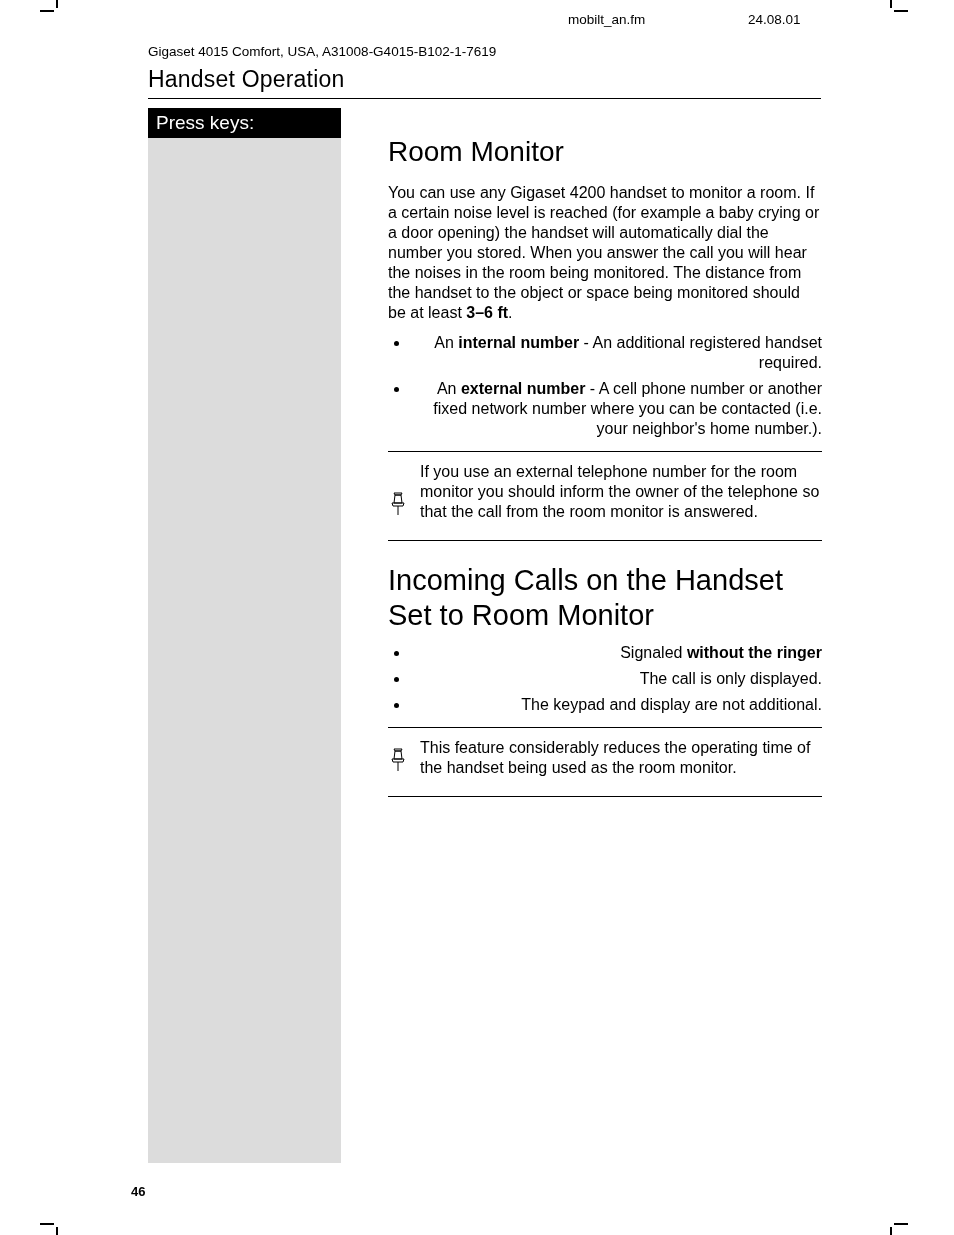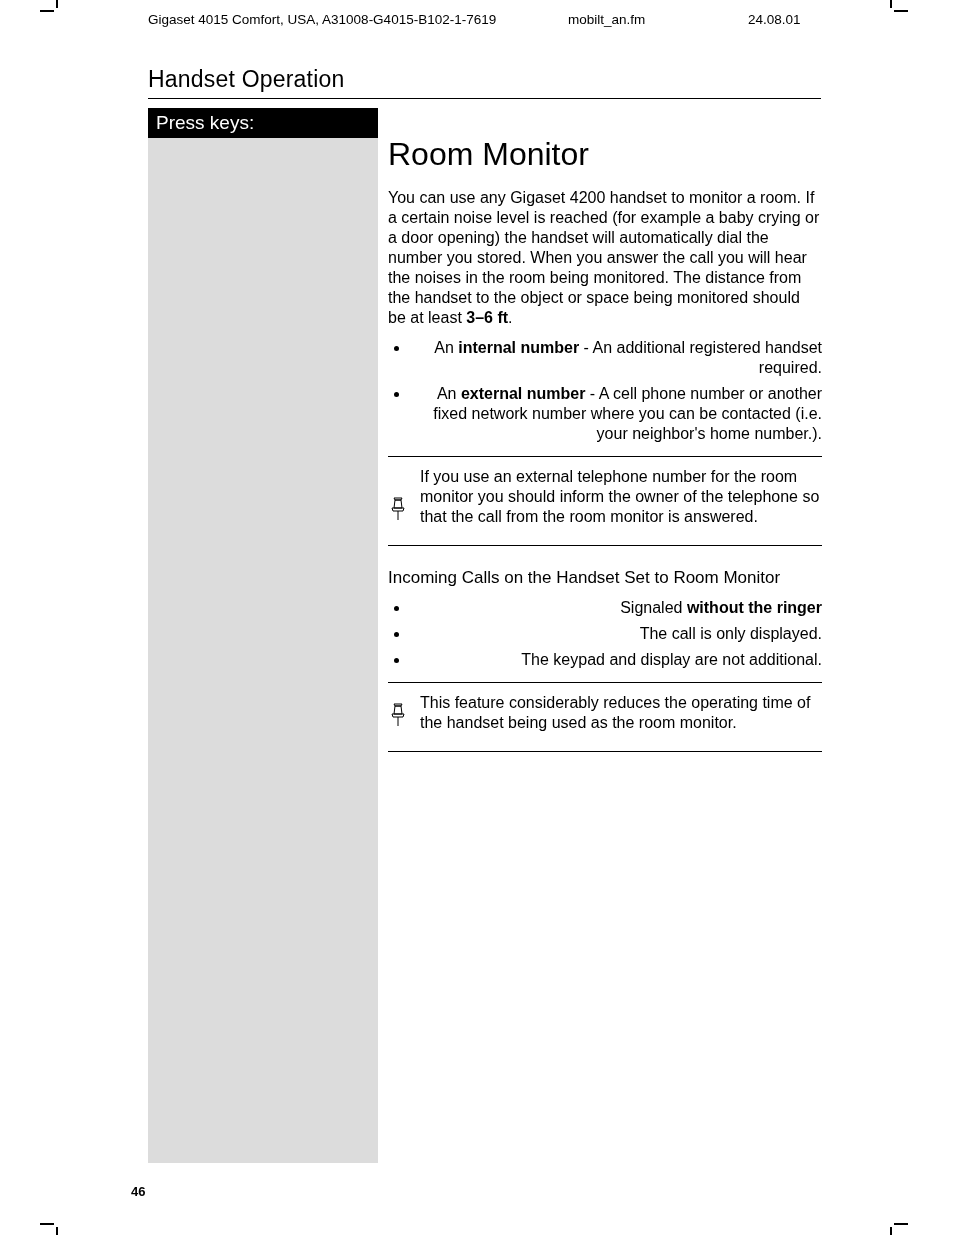--- a/index.html
+++ b/index.html
@@ -37,21 +37,21 @@
 
   .header-line {
     position: absolute;
     top: 12px;
     left: 148px;
     right: 120px;
     display: flex;
     font-size: 13.5px;
     color: #000;
   }
-  .header-line .h-left { flex: 0 0 auto; }
+  .header-line .h-left { flex: 0 0 auto; margin-top: 32px; }
   .header-line .h-mid  { position:absolute; left:420px; }
   .header-line .h-right{ position:absolute; left:600px; }
 
   .section-title {
     position: absolute;
     top: 66px;
     left: 148px;
     font-family: "Arial Narrow", Arial, sans-serif;
     font-stretch: condensed;
     font-size: 23px;
@@ -63,21 +63,21 @@
     left: 148px;
     width: 673px;
     height: 1px;
     background: #000;
   }
 
   .sidebar {
     position: absolute;
     top: 108px;
     left: 148px;
-    width: 230px;
+    width: 193px;
     height: 1055px;
     background: #dcdcdc;
   }
   .sidebar-header {
     background: #000;
     color: #fff;
     font-family: "Arial Narrow", Arial, sans-serif;
     font-stretch: condensed;
     font-size: 19px;
     padding: 4px 8px 6px 8px;
@@ -89,21 +89,21 @@
     top: 108px;
     left: 388px;
     width: 434px;
     font-size: 16px;
     line-height: 1.25;
   }
   .content h1.room {
     font-family: "Arial Narrow", Arial, sans-serif;
     font-stretch: condensed;
     font-weight: 400;
-    font-size: 32px;
+    font-size: 28px;
     margin: 26px 0 14px 0;
   }
   .content p { margin: 0 0 10px 0; }
   ul.bullets {
     list-style: disc;
     margin: 2px 0 10px 0;
     padding-left: 22px;
     text-align: right;
   }
   ul.bullets li { margin-bottom: 6px; }
@@ -120,21 +120,21 @@
     flex: 0 0 24px;
     margin-right: 8px;
     margin-top: 2px;
   }
   .note .pin svg { width: 20px; height: 26px; }
   .note .note-text { flex: 1; }
   .content h2.sub {
     font-family: "Arial Narrow", Arial, sans-serif;
     font-stretch: condensed;
     font-weight: 400;
-    font-size: 17px;
+    font-size: 29px;
     margin: 22px 0 10px 0;
     line-height: 1.2;
   }
 
   .page-number {
     position: absolute;
     left: 131px;
     bottom: 36px;
     font-weight: bold;
     font-size: 13px;

